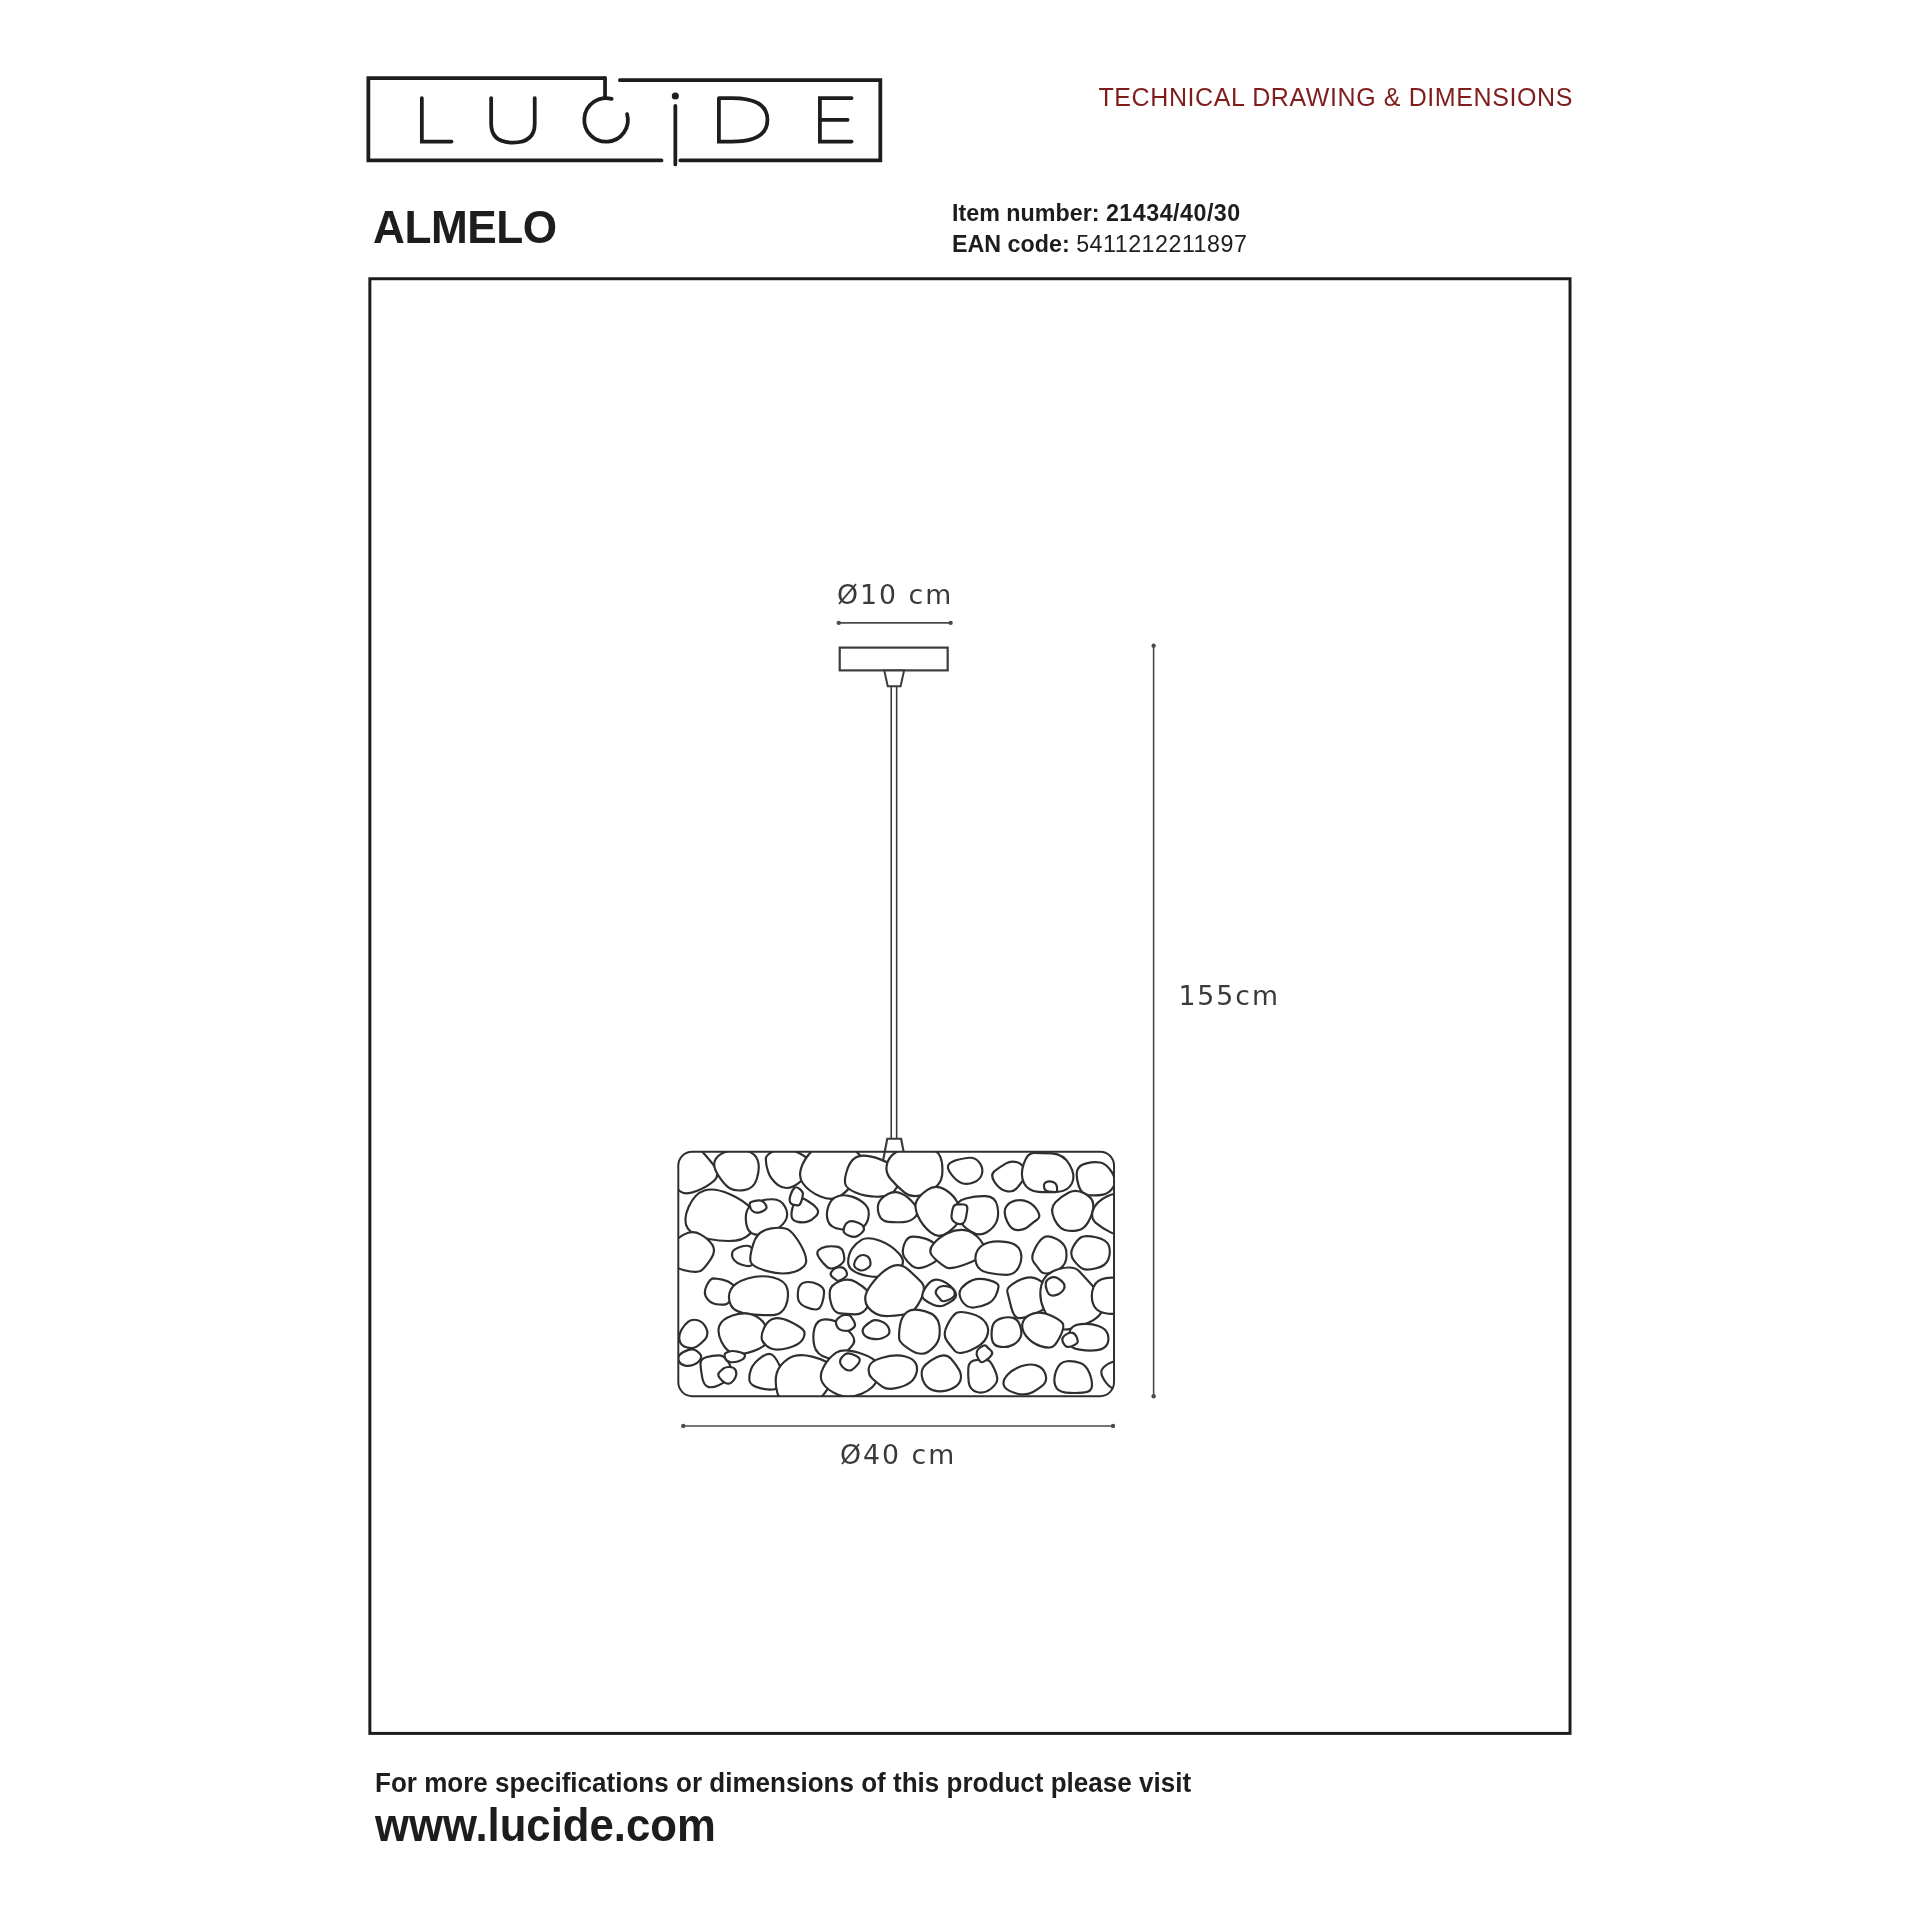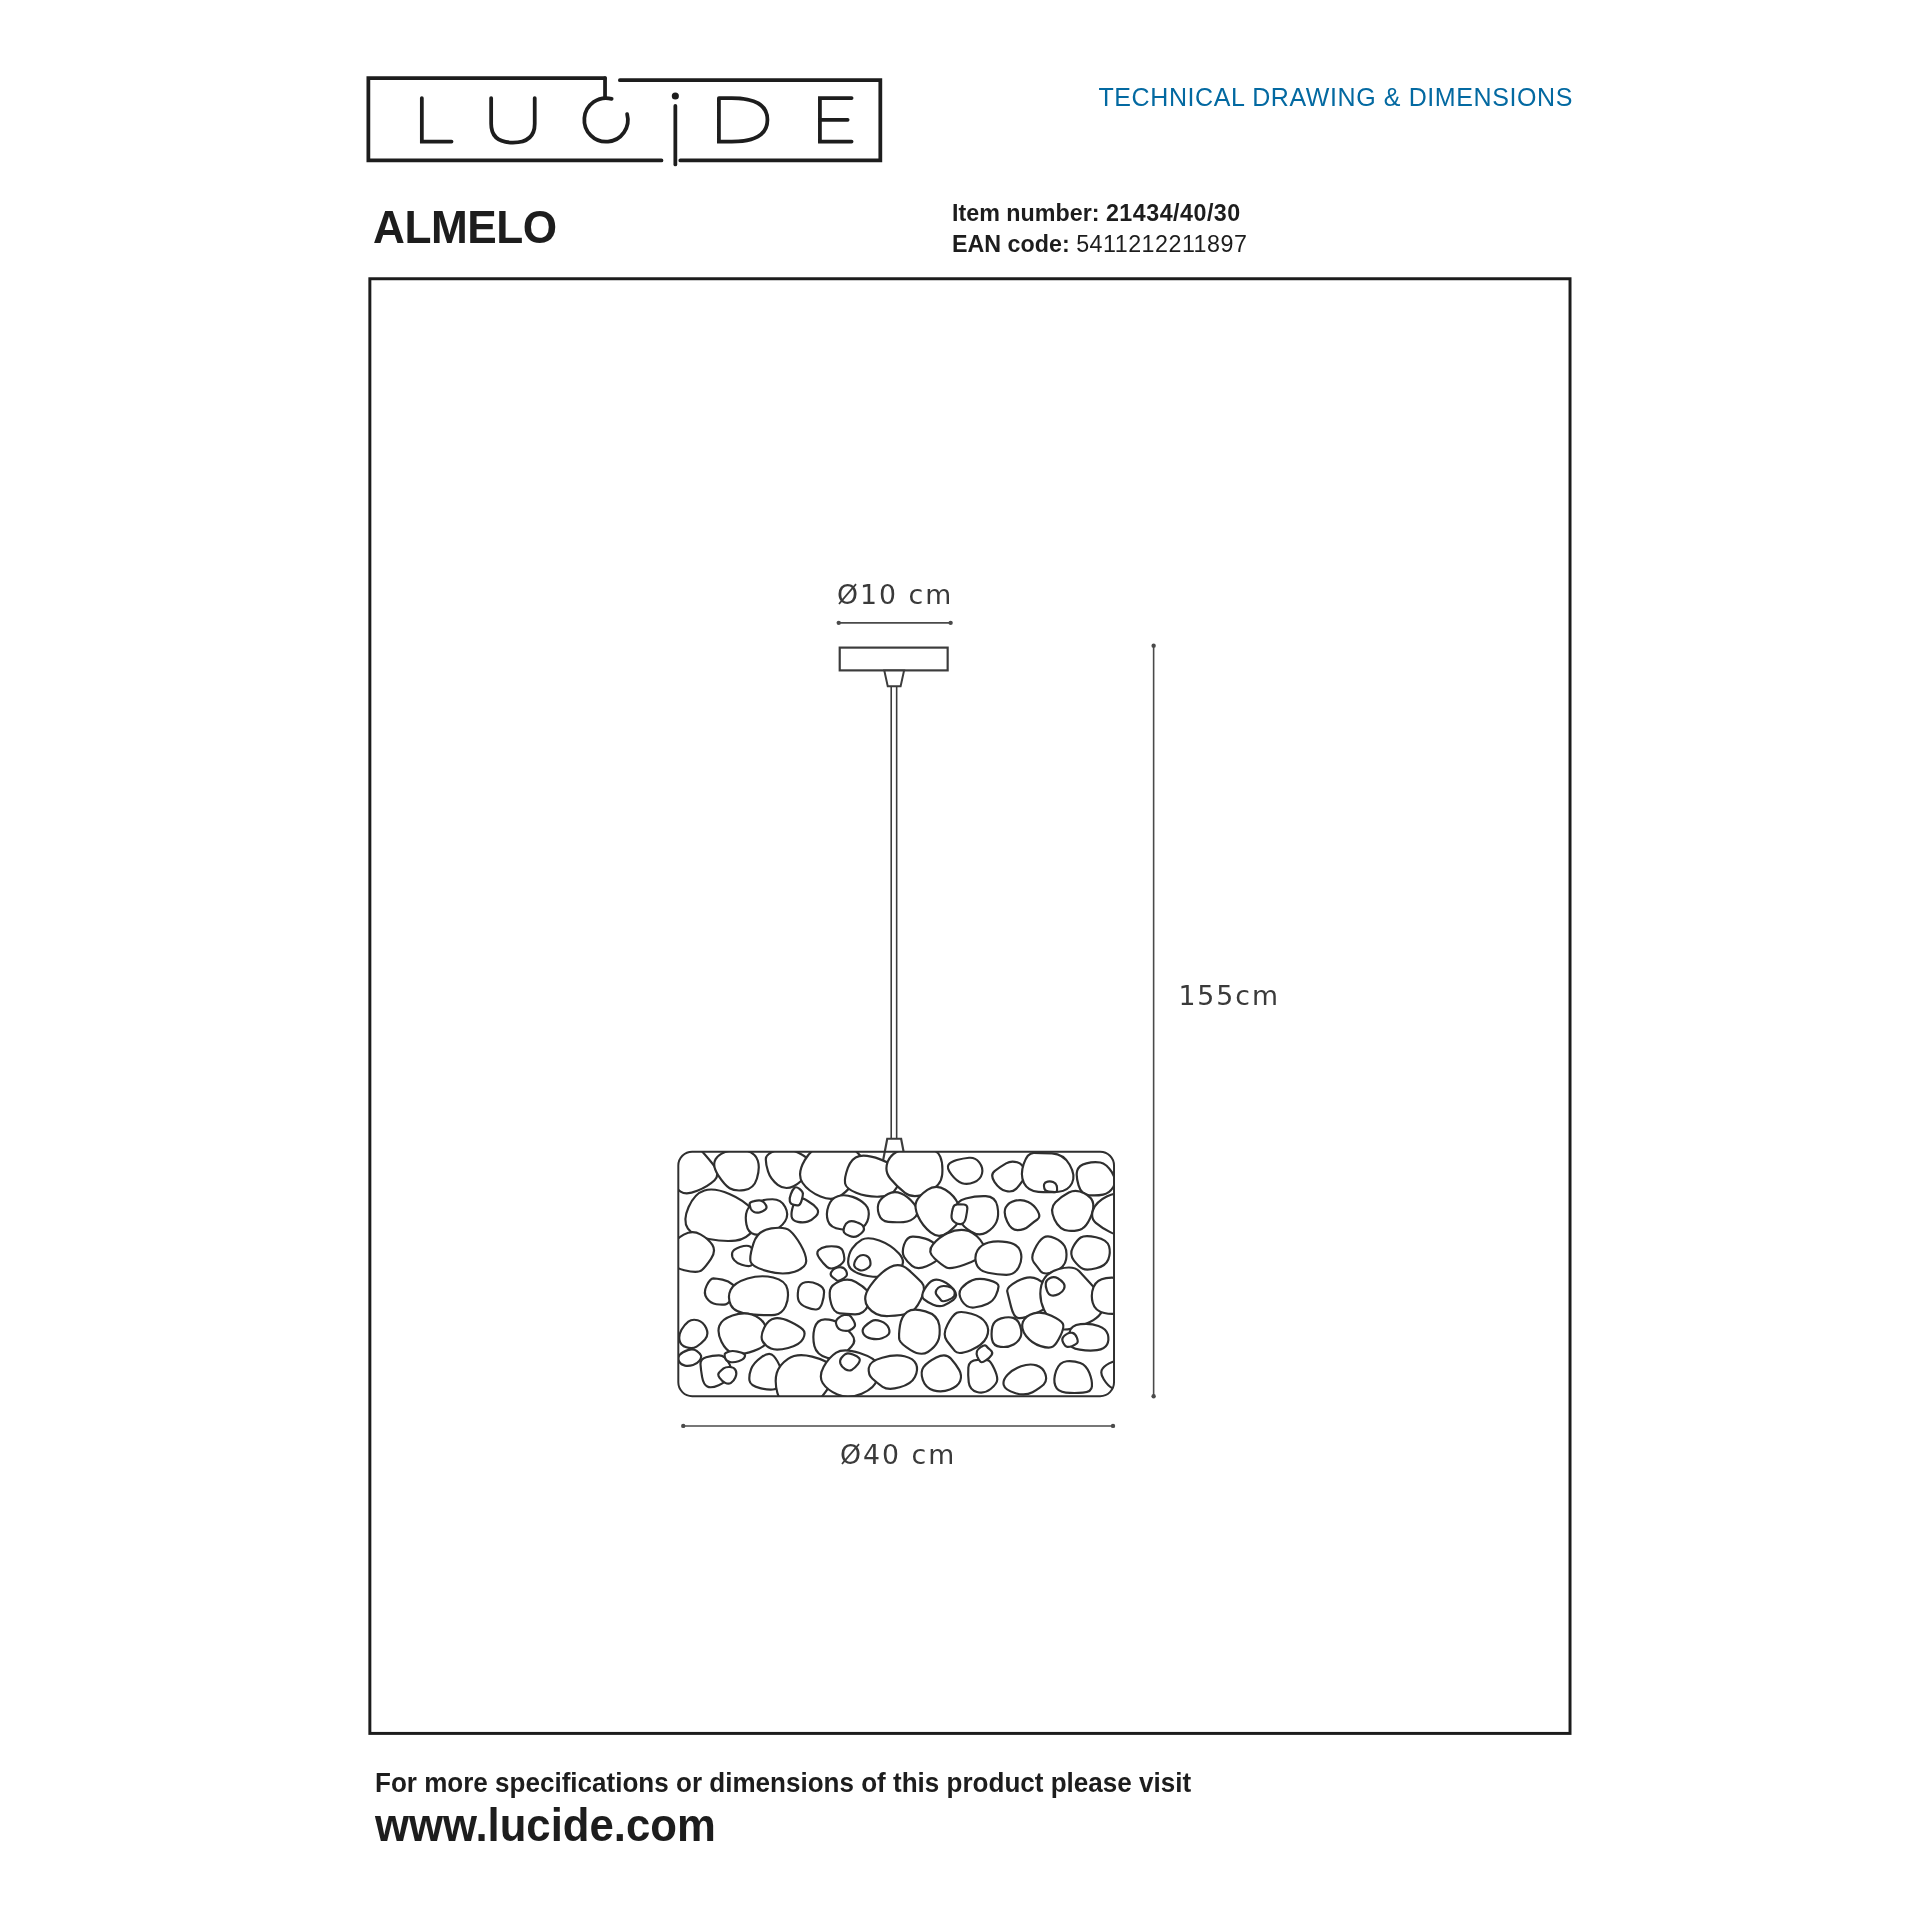--- a/index.html
+++ b/index.html
@@ -2,21 +2,21 @@
 <html><head>
 <meta charset="utf-8">
 <style>
   html,body{margin:0;padding:0;background:#ffffff;}
   body{width:1927px;height:1927px;position:relative;overflow:hidden;
        font-family:"Liberation Sans",sans-serif;color:#1d1d1d;}
   .page{position:absolute;inset:0;background:#fff;}
   svg.art{position:absolute;left:0;top:0;width:1927px;height:1927px;display:block;}
 
   .hdr-right{position:absolute;top:83px;right:354px;font-size:25px;letter-spacing:0.6px;
-             color:#0369a1;white-space:nowrap;}
+             color:#7f1d1d;white-space:nowrap;}
   .product-name{position:absolute;left:373px;top:200px;font-size:46px;font-weight:700;
                 letter-spacing:-0.5px;transform:scaleX(.96);transform-origin:left top;
                 white-space:nowrap;}
   .info{position:absolute;left:952px;top:197px;font-size:24px;line-height:31px;
         transform:scaleX(.97);transform-origin:left top;white-space:nowrap;}
   .info .lbl{font-weight:700;}
   .info .val-b{font-weight:700;letter-spacing:0.5px;}
   .info .val-n{font-weight:400;letter-spacing:0.5px;}
   .foot1{position:absolute;left:375px;top:1767px;font-size:28px;font-weight:700;
          transform:scaleX(.93);transform-origin:left top;white-space:nowrap;}

